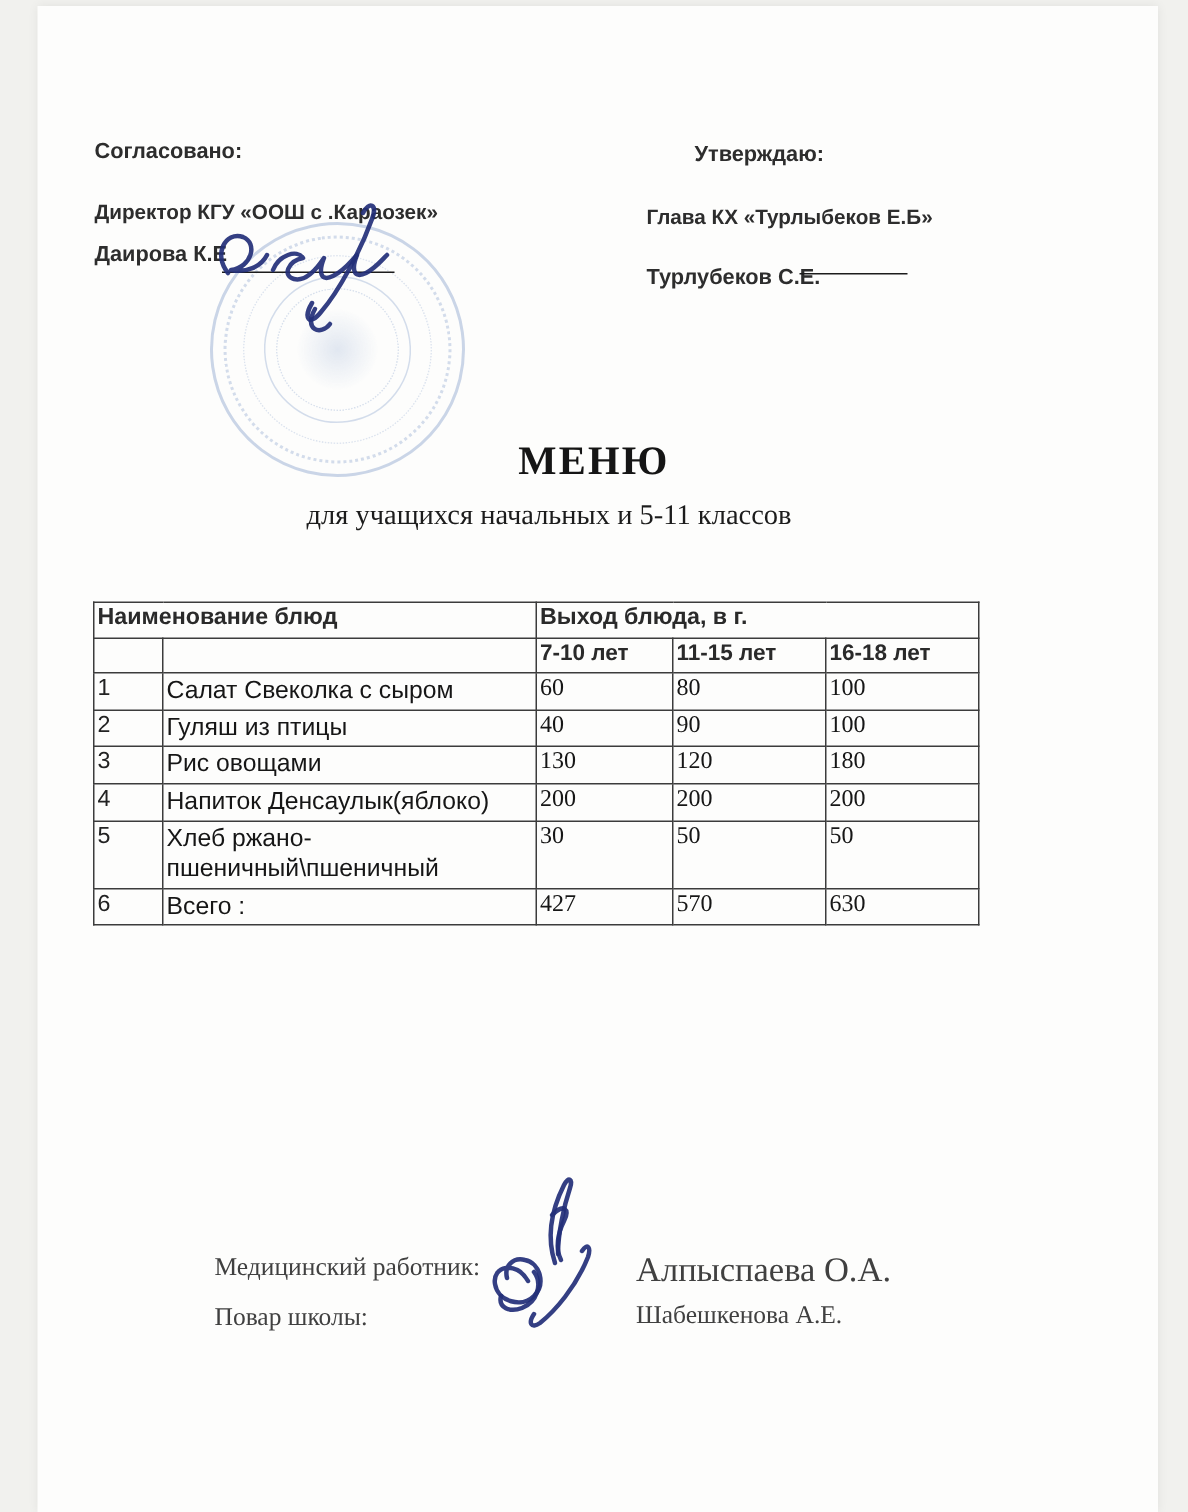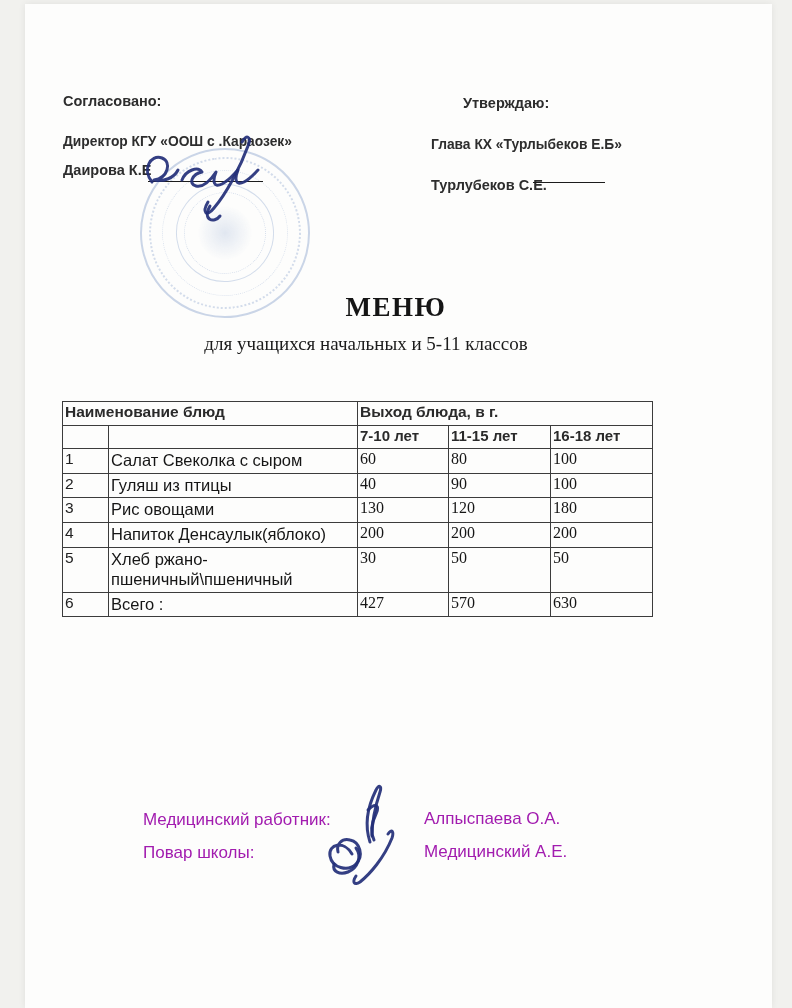--- a/index.html
+++ b/index.html
@@ -7,21 +7,21 @@
     position:relative; width:792px; height:1008px; overflow:hidden;
     background:#f1f1ee;
     font-family:"Liberation Sans", sans-serif;
   }
   .page {
     position:absolute; left:25px; top:4px; width:747px; height:1004px;
     background:#fdfdfc; box-shadow:0 0 7px rgba(0,0,0,0.07);
   }
   .abs { position:absolute; white-space:nowrap; }
   .sansb { font-family:"Liberation Sans", sans-serif; font-weight:bold; color:#2d2d2d; }
-  .serif { font-family:Liberation Sans, sans-serif; color:#a21caf; }
+  .serif { font-family:Liberation Serif, serif; color:#404040;margin-top:25px; }
   .sigline { position:absolute; border-bottom:1.8px solid #1c1c1c; height:0; }
 
   
   .stamp { position:absolute; left:140px; top:148px; width:170px; height:170px; opacity:.6; transform:rotate(-8deg); pointer-events:none; }
   .stamp .r1 { position:absolute; inset:0; border:2px solid rgba(98,132,188,.55); border-radius:50%; }
   .stamp .r2 { position:absolute; inset:9px;  border:2px dotted rgba(98,132,188,.45); border-radius:50%; }
   .stamp .r3 { position:absolute; inset:22px; border:1.5px dotted rgba(98,132,188,.35); border-radius:50%; }
   .stamp .r4 { position:absolute; inset:36px; border:1.5px solid rgba(98,132,188,.45); border-radius:50%; }
   .stamp .r5 { position:absolute; inset:44px; border:1.5px dotted rgba(98,132,188,.4); border-radius:50%; }
   .stamp .c  { position:absolute; inset:58px; border-radius:50%;
@@ -143,23 +143,23 @@
       <td class="num">6</td>
       <td class="nm">Всего :</td>
       <td class="val">427</td>
       <td class="val">570</td>
       <td class="val">630</td>
     </tr>
   </tbody>
     </table>
 
   <div class="abs serif" style="left:143px; top:810px; font-size:17px;">Медицинский работник:</div>
-  <div class="abs serif" style="left:424px; top:809px; font-size:17px;">Алпыспаева О.А.</div>
+  <div class="abs serif" style="left:424px; top:809px; font-size:23px;">Алпыспаева О.А.</div>
   <div class="abs serif" style="left:143px; top:843px; font-size:17px;">Повар школы:</div>
-  <div class="abs serif" style="left:424px; top:842px; font-size:17px;">Медицинский А.Е.</div>
+  <div class="abs serif" style="left:424px; top:842px; font-size:17px;">Шабешкенова А.Е.</div>
 
   <svg class="sig-svg" style="left:346px; top:780px;" width="50" height="70" viewBox="0 0 50 70">
     <path d="M24,62 C18,44 22,26 30,10 C33,4 36,6 34,12 C30,24 26,42 26,56"></path>
     <path d="M22,30 C30,22 34,26 30,34 C26,42 24,52 28,60"></path>
   </svg>
   <svg class="sig-svg" style="left:322px; top:828px;" width="80" height="62" viewBox="0 0 80 62">
     <path d="M30,26 C22,12 6,16 8,28 C10,40 26,44 34,36 C42,28 38,14 28,12 C20,10 14,16 16,24"></path>
     <path d="M34,20 C40,28 36,40 26,44 C18,47 10,44 12,36"></path>
     <path d="M66,6 C70,0 72,4 70,10 C62,30 48,46 38,54 C32,58 30,54 34,48"></path>
   </svg>

